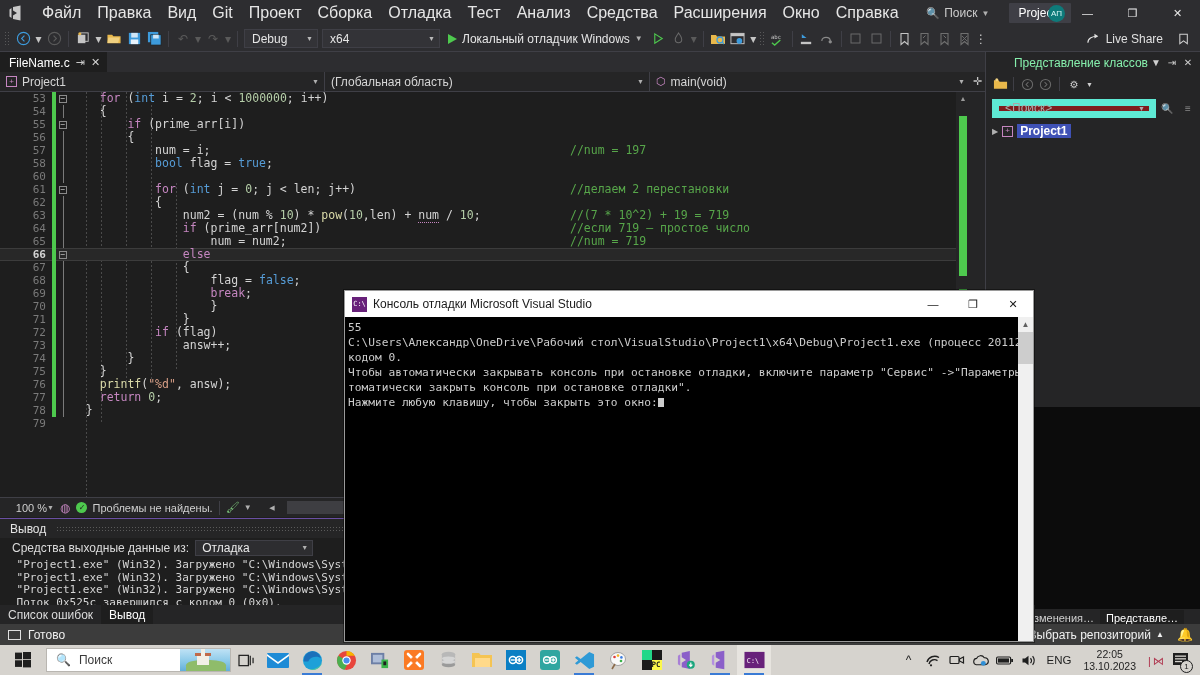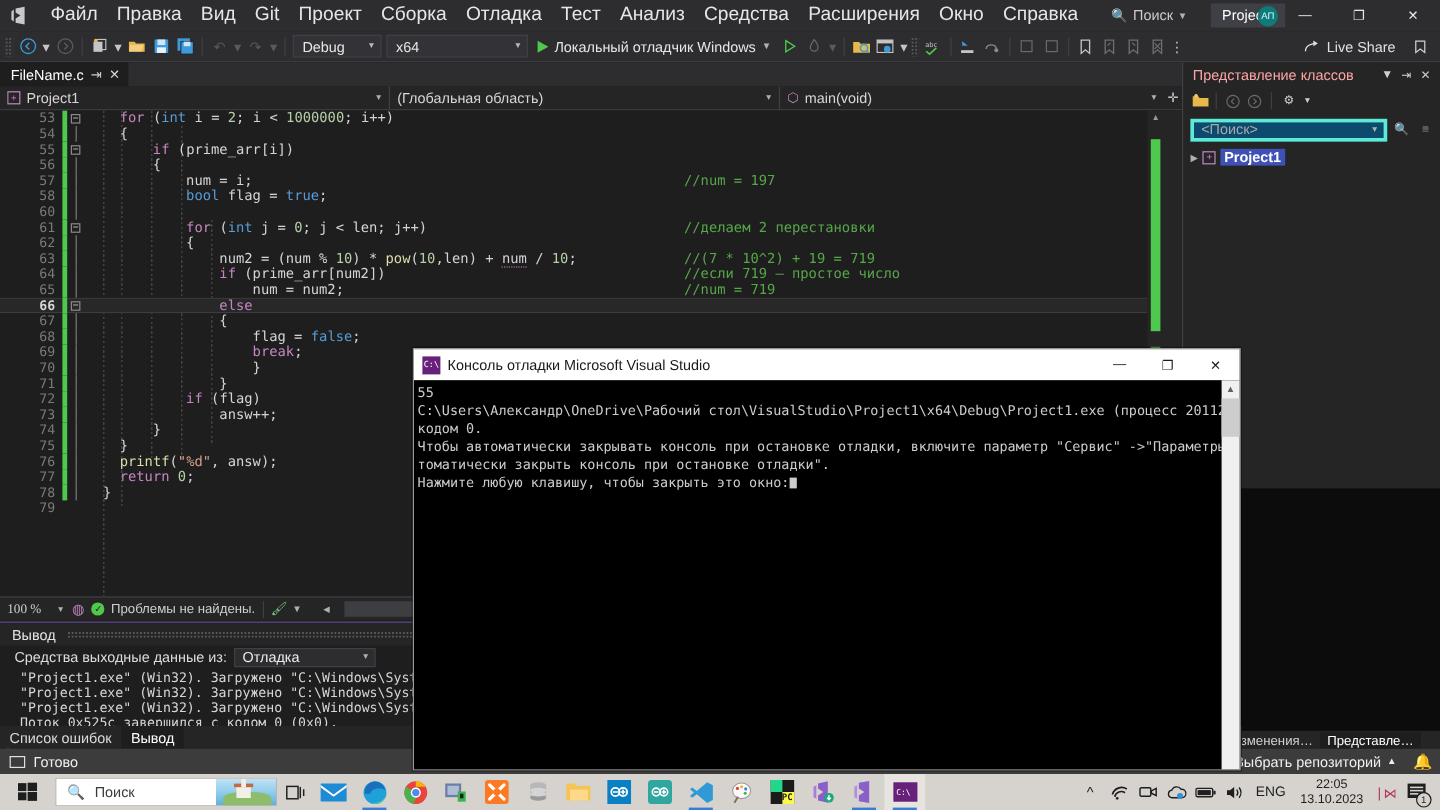--- a/index.html
+++ b/index.html
@@ -155,21 +155,21 @@
   .ed-scroll .track { position:absolute; top:12px; bottom:12px; left:0; width:14px; }
   .ed-scroll .thumb { position:absolute; left:3px; width:8px; background:#4ec94e; }
   .ed-splitter { position:absolute; right:0; top:40px; width:15px; height:405px; background:#252526; }
 
   
   .ed-status {
     position:absolute; left:0; top:445px; width:985px; height:20px;
     background:#252526; display:flex; align-items:center; gap:0;
     border-top:1px solid #3f3f46; font-size:11px; color:#cfcfcf;
   }
-  .zoom-box { width:58px; display:flex; align-items:center; justify-content:space-between; padding:0 4px 0 6px;font-family:Liberation Serif, serif; }
+  .zoom-box { width:58px; display:flex; align-items:center; justify-content:flex-end; padding:0 4px 0 6px; }
   .zoom-box .z { font-size:11px; }
   .zoom-box .a { font-size:7px; color:#b0b0b0; }
   .st-sep { width:1px; height:14px; background:#3f3f46; margin:0 6px; }
   .ok-dot { width:11px;height:11px;border-radius:50%;background:#4ec94e;display:inline-flex;align-items:center;justify-content:center;color:#1e1e1e;font-size:8px;margin-right:5px; }
   .hscroll { flex:1; height:13px; background:#3e3e42; margin-left:8px; margin-right:2px; position:relative; }
   .hs-arrow { width:13px; height:13px; display:flex; align-items:center; justify-content:center; color:#b0b0b0; font-size:7px; }
 
   
   .outpanel { position:absolute; left:0; top:466px; width:985px; height:109px; background:#1e1e1e; border-top:1px solid #6a4fa3; }
   .out-header { height:19px; background:#252526; display:flex; align-items:center; padding-left:10px; position:relative; }
@@ -185,26 +185,26 @@
   .out-body {
     padding:2px 0 0 10px; font-family:"DejaVu Sans Mono", monospace; font-size:11px;
     line-height:12.6px; color:#d6d6d6; white-space:pre; overflow:hidden; height:69px;
   }
   .out-hscroll { position:absolute; left:0; bottom:0; width:985px; height:11px; background:#2d2d30; display:flex; align-items:center; }
   .out-hs-arrow { width:11px; height:11px; display:flex; align-items:center; justify-content:center; color:#a0a0a0; font-size:7px; }
 
   
   .rightpanel { position:absolute; left:985px; top:0; width:215px; height:575px; background:#252526; border-left:1px solid #3f3f46; }
   .rp-header { height:21px; display:flex; align-items:center; padding:0 4px 0 8px; }
-  .rp-title { font-size:12px; color:#fca5a5; flex:1; white-space:nowrap; }
+  .rp-title { font-size:12px; color:#86efac; flex:1; white-space:nowrap;text-align:right; }
   .rp-btn { width:16px; height:18px; display:flex; align-items:center; justify-content:center; color:#cfcfcf; font-size:10px; }
   .rp-toolbar { height:22px; display:flex; align-items:center; gap:2px; padding-left:6px; }
   .rp-search-row { height:26px; display:flex; align-items:center; padding:0 4px 0 6px; gap:4px; }
   .rp-search {
-    flex:1; height:19px; background:#0c4a6e; border:3px solid #5eead4; color:#a8a8a8;
+    flex:1; height:19px; background:#7f1d1d; border:7px solid #5eead4; color:#a8a8a8;
     font-size:12px; display:flex; align-items:center; justify-content:space-between; padding:0 4px 0 6px;
   }
   .rp-search .a { font-size:7px; color:#b0b0b0; }
   .rp-tree { padding:3px 0 0 6px; display:flex; align-items:center; gap:4px; font-size:12px; }
   .tri { font-size:8px; color:#b0b0b0; }
   .rp-sel { background:#3f51b5; color:#fff; padding:0 3px; font-weight:bold; }
   .rp-tabs {
     position:absolute; left:0; bottom:0; width:215px; height:18px;
     display:flex; align-items:center; font-size:11px; color:#d0d0d0; background:#252526;
   }

